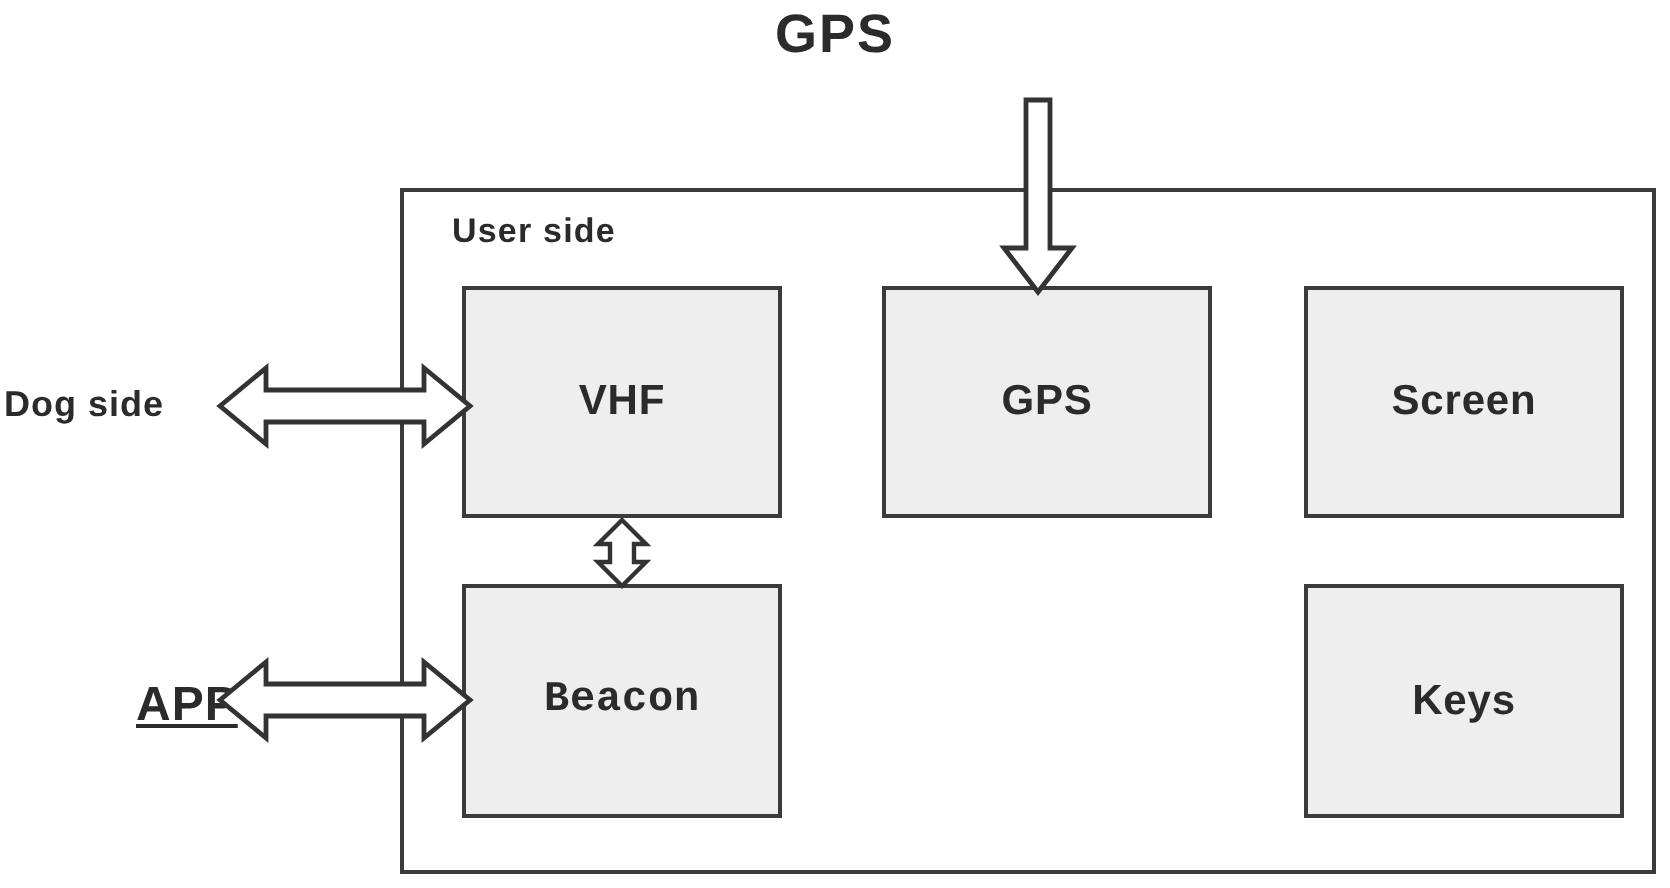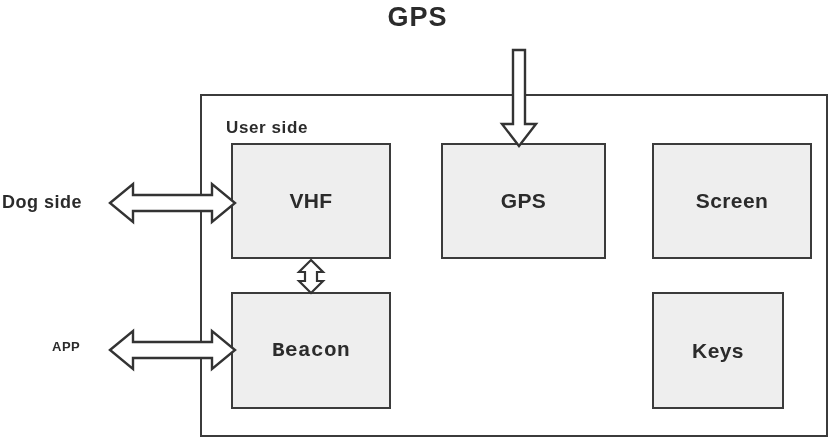--- a/index.html
+++ b/index.html
@@ -37,64 +37,64 @@
     text-align: center;
     font-size: 27px;
     letter-spacing: 1px;
   }
   #dog-side-label {
     left: 2px;
     top: 192px;
     font-size: 18px;
   }
   #app-label {
-    left: 52px;
+    left: 68px;
     top: 339px;
-    font-size: 13px;
+    font-size: 24px;
+    text-decoration: underline;
   }
   
   #user-side-container {
     position: absolute;
     left: 200px;
     top: 94px;
     width: 628px;
     height: 343px;
     border: 2px solid #3b3b3b;
     box-sizing: border-box;
     background: transparent;
   }
   #user-side-title {
     position: absolute;
     left: 226px;
     top: 106px;
     font-size: 17px;
     font-weight: bold;
     letter-spacing: 0.6px;
     color: #2b2b2b;
-    margin-top: 12px;
   }
   
   .module-box {
     position: absolute;
     background: #eeeeee;
     border: 2px solid #3b3b3b;
     box-sizing: border-box;
     display: flex;
     align-items: center;
     justify-content: center;
     font-size: 21px;
     font-weight: bold;
     color: #2b2b2b;
     letter-spacing: 0.4px;
   }
   #box-vhf    { left: 231px; top: 143px; width: 160px; height: 116px; }
   #box-gps    { left: 441px; top: 143px; width: 165px; height: 116px; }
   #box-screen { left: 652px; top: 143px; width: 160px; height: 116px; }
   #box-beacon { left: 231px; top: 292px; width: 160px; height: 117px; font-family: Liberation Mono, monospace; }
-  #box-keys   { left: 652px; top: 292px; width: 132px; height: 117px; }
+  #box-keys   { left: 652px; top: 292px; width: 160px; height: 117px; }
 
   
   #arrow-layer {
     position: absolute;
     left: 0;
     top: 0;
     width: 835px;
     height: 444px;
     pointer-events: none;
   }

